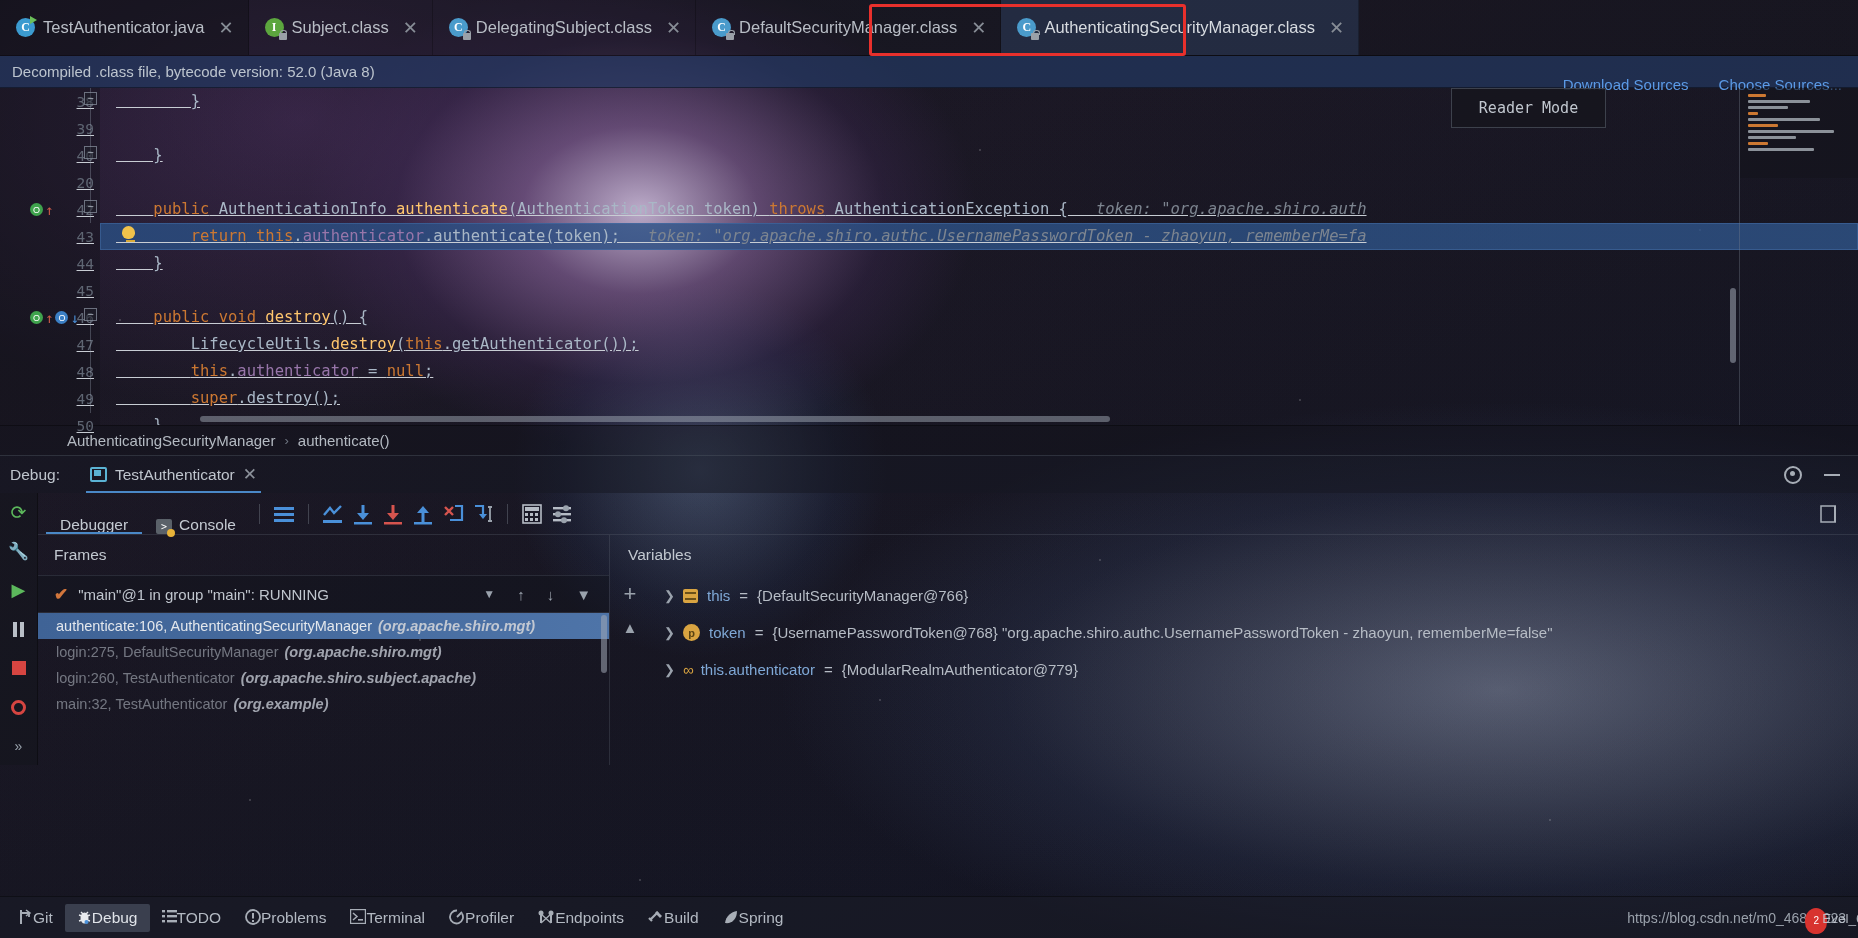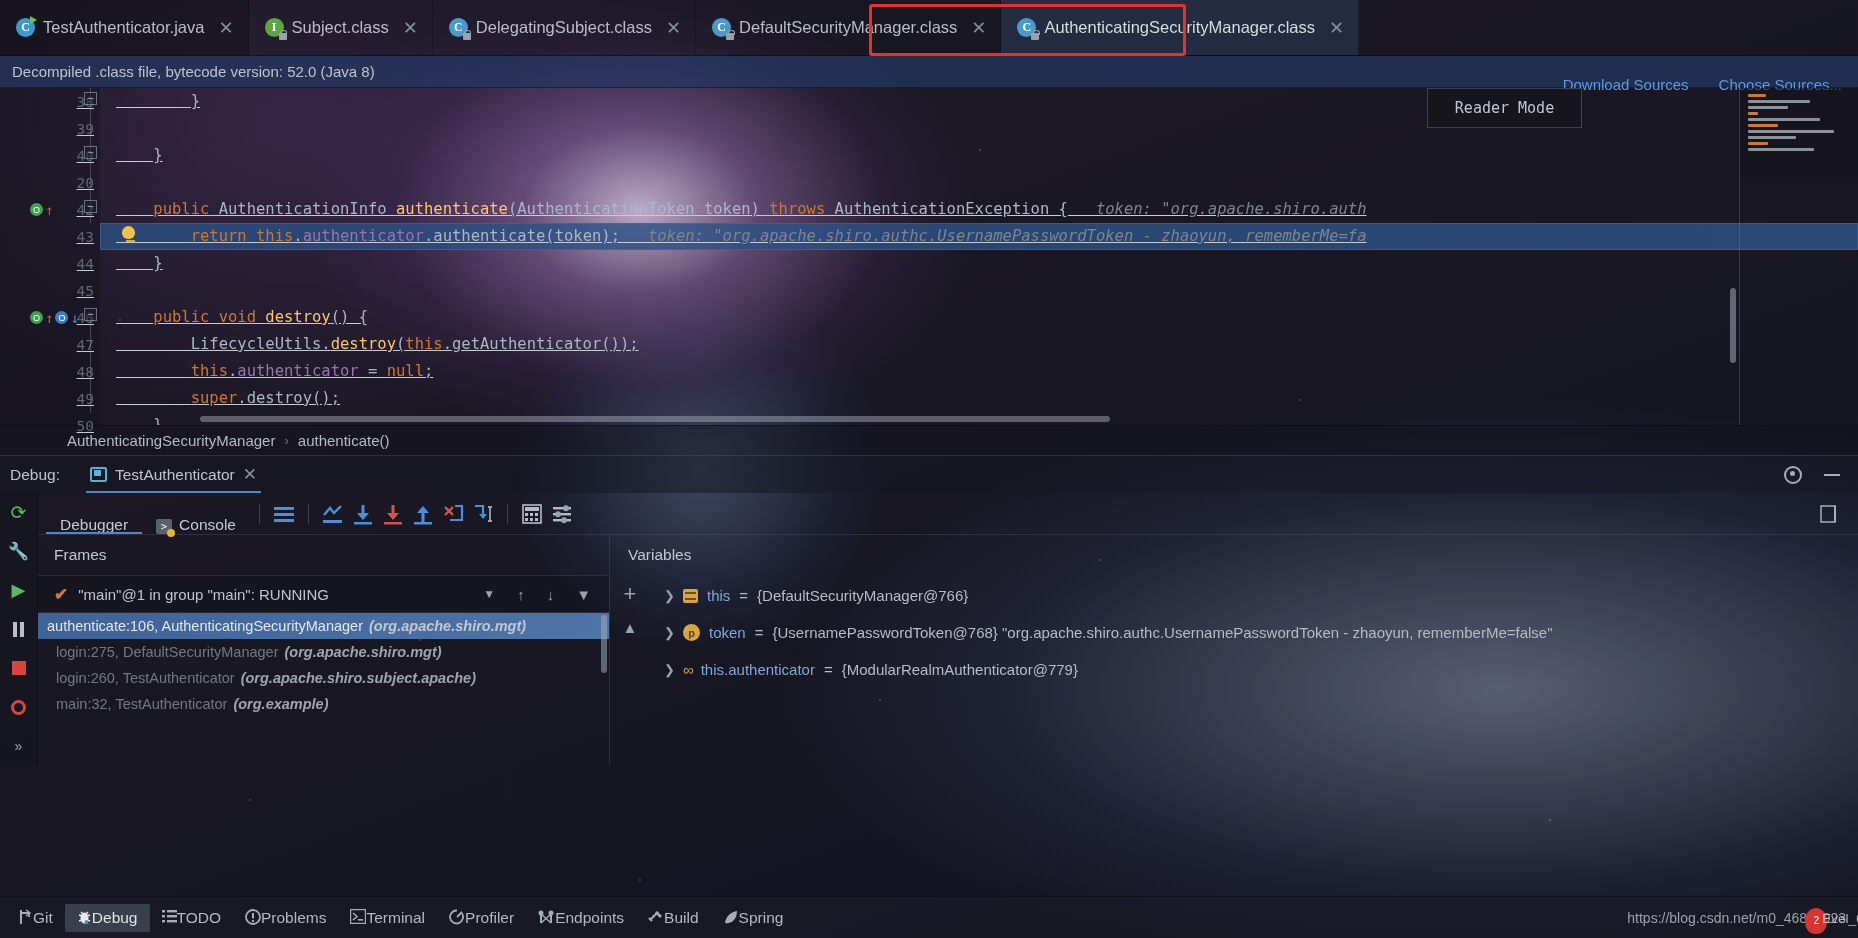--- a/index.html
+++ b/index.html
@@ -143,21 +143,21 @@
   .mth { color: #ffc66d; }
   .fld { color: #9876aa; }
   .pln { color: #a9b7c6; }
   .hint { color: #7d8590; font-style: italic; }
   .bulb { position:absolute; left:22px; width:16px; height:16px; }
   .bulb .b { width:13px;height:13px;border-radius:50% 50% 45% 45%;background:#f0c24b; }
   .bulb .s { width:9px;height:2px;background:#d9ab38;margin:1px auto 0; }
 
   
   .readermode {
-    position: absolute; right: 276px; top: 0;
+    position: absolute; right: 252px; top: 0;
     width: 155px; height: 40px;
     background: rgba(22,22,30,0.88);
     border: 1px solid rgba(95,102,115,0.55);
     display: flex; align-items: center; justify-content: center;
     font-size: 15px; color: #c1c7cf;
   }
   .minimap {
     position: absolute; right: 0; top: 0; width: 118px; height: 90px;
     background: rgba(20,20,28,0.55);
     padding: 6px 8px; overflow: hidden;
@@ -256,21 +256,21 @@
     font-size: 15px; color: #c0c6ce;
     background: rgba(18,20,28,0.45);
   }
   .check { color:#d2763c; font-size:17px; font-weight:bold; }
   .threadrow .ctrls { margin-left:auto; display:flex; align-items:center; gap:22px; padding-right:8px; color:#9aa2ac; }
   .frameslist { flex:1; overflow:hidden; position:relative; }
   .framerow {
     height: 26px; display:flex; align-items:center; padding-left: 18px;
     font-size: 14.5px; color: #b6bcc5; white-space: nowrap;
   }
-  .framerow.sel { background: linear-gradient(90deg,#3f6396,#4e74a8); color:#e3e7ec;padding-left:9px; }
+  .framerow.sel { background: linear-gradient(90deg,#3f6396,#4e74a8); color:#e3e7ec; }
   .framerow .pkg { font-style: italic; margin-left: 6px; color:#c2c8d2;font-weight:bold; }
   .framerow.dim { color: rgba(190,196,205,0.55); }
   .framerow.dim .pkg { color: rgba(205,211,220,0.75); }
   .frames-scroll { position:absolute; right:2px; top:2px; width:6px; height:58px; background:rgba(160,168,180,0.55); border-radius:3px;}
 
   .varstools {
     width: 40px; flex:none; display:flex; flex-direction:column; align-items:center;
     padding-top: 8px; gap: 14px; color:#9aa2ac;
   }
   .varrow {

